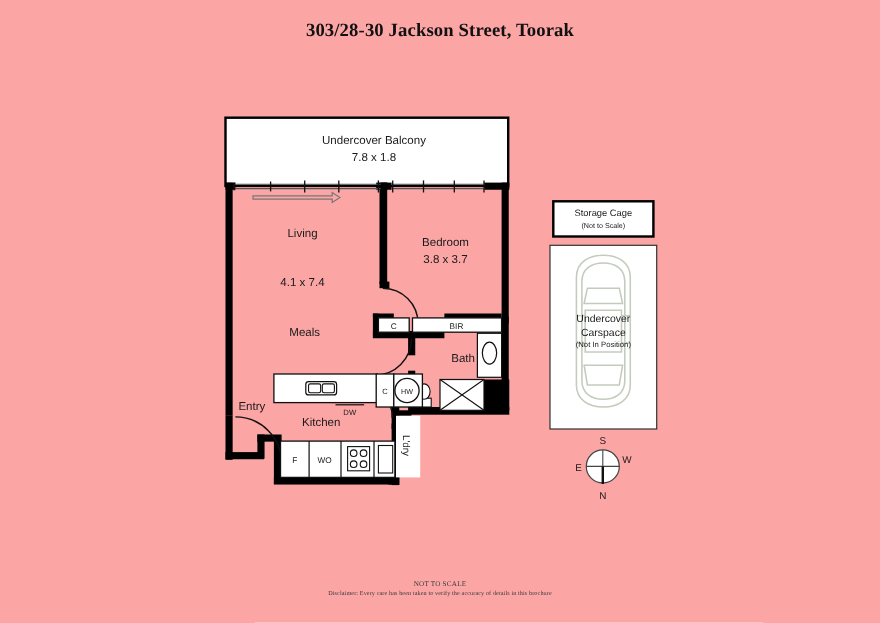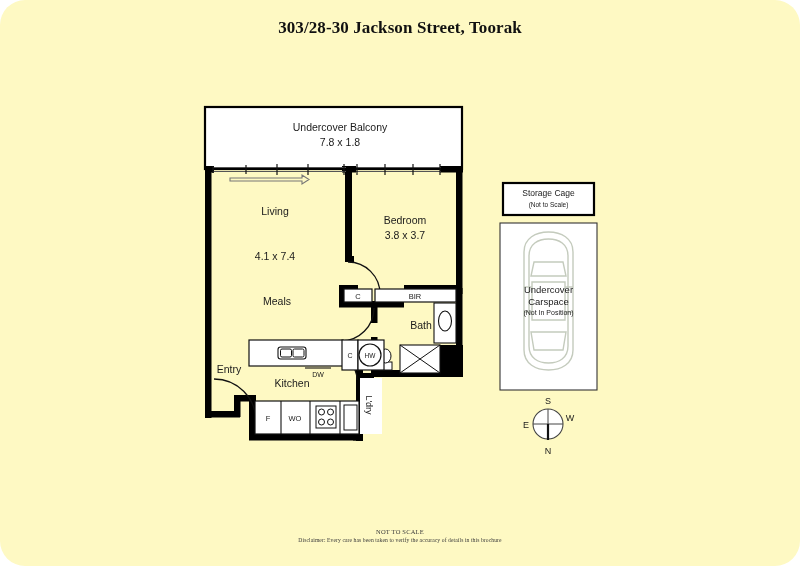--- a/index.html
+++ b/index.html
@@ -11,22 +11,21 @@
     width: 800px;
     height: 566px;
     font-family: "Liberation Sans", sans-serif;
     position: relative;
     overflow: hidden;
   }
   #page {
     position: relative;
     width: 800px;
     height: 566px;
-    background: #fef9c3;
-    border-radius: 25px;
+    background: #fca5a5;
   }
   #title {
     position: absolute;
     top: 18px;
     left: 0;
     width: 800px;
     text-align: center;
     font-family: "Liberation Serif", serif;
     font-weight: bold;
     font-size: 17px;

